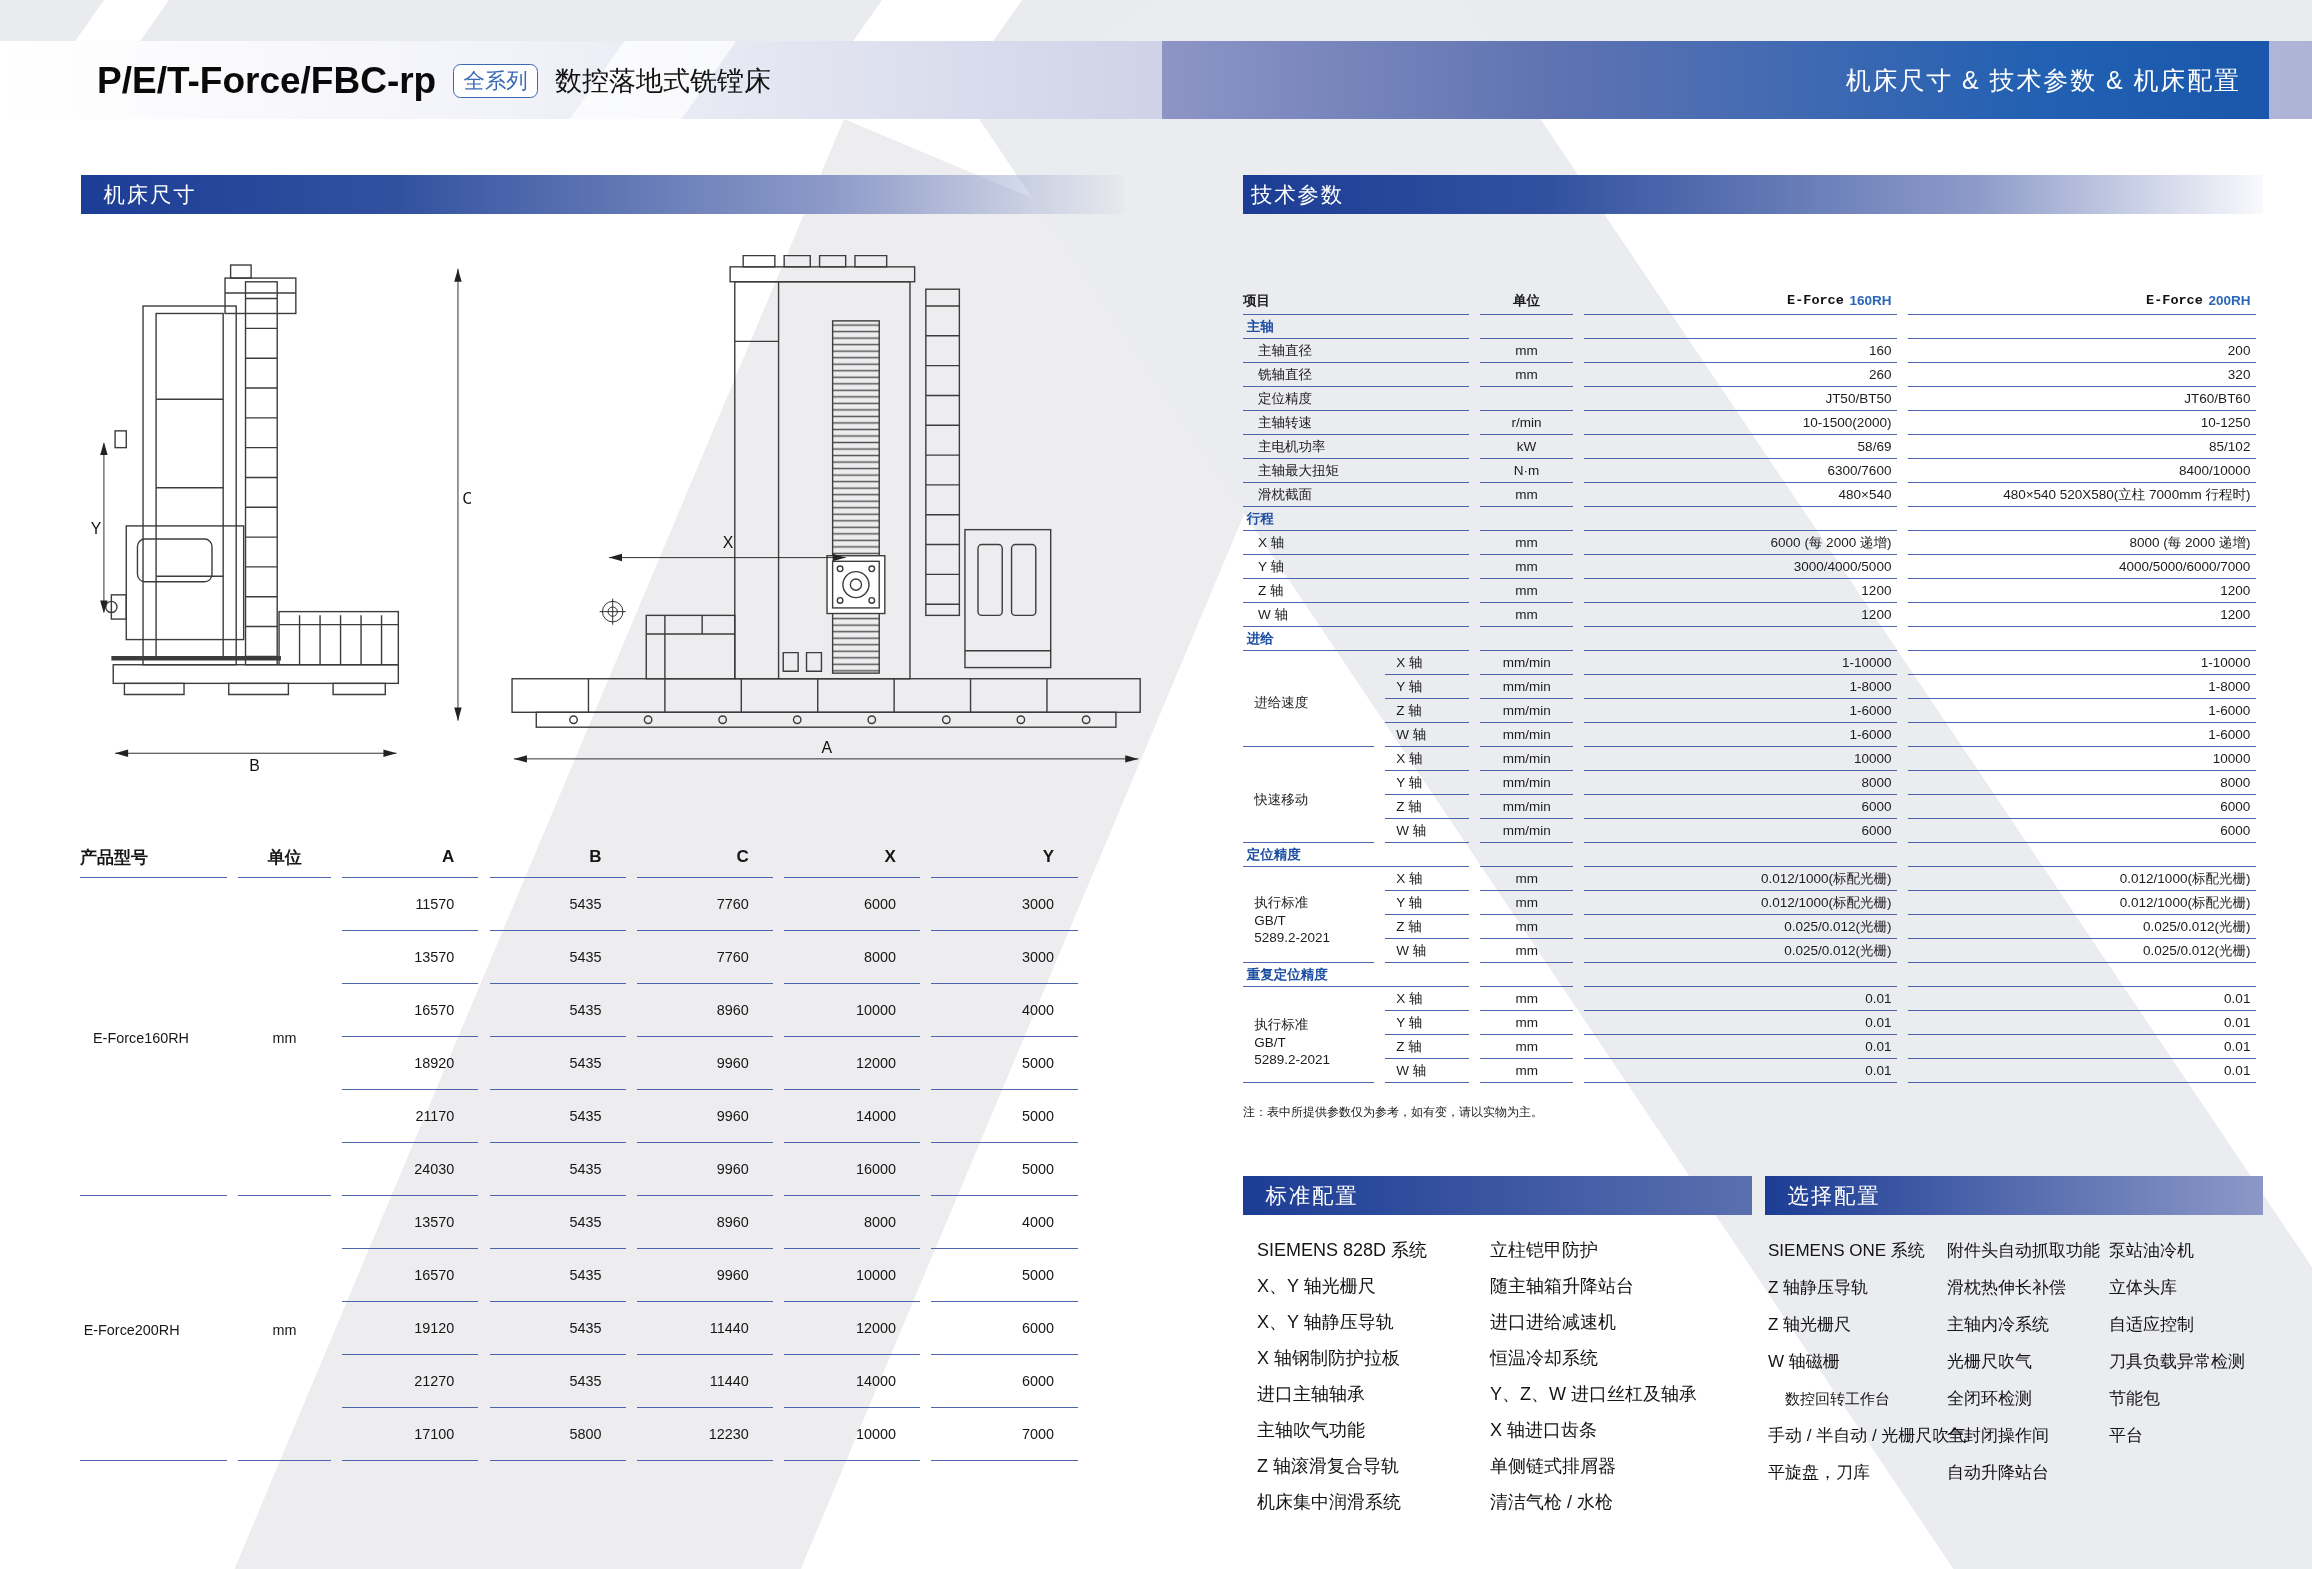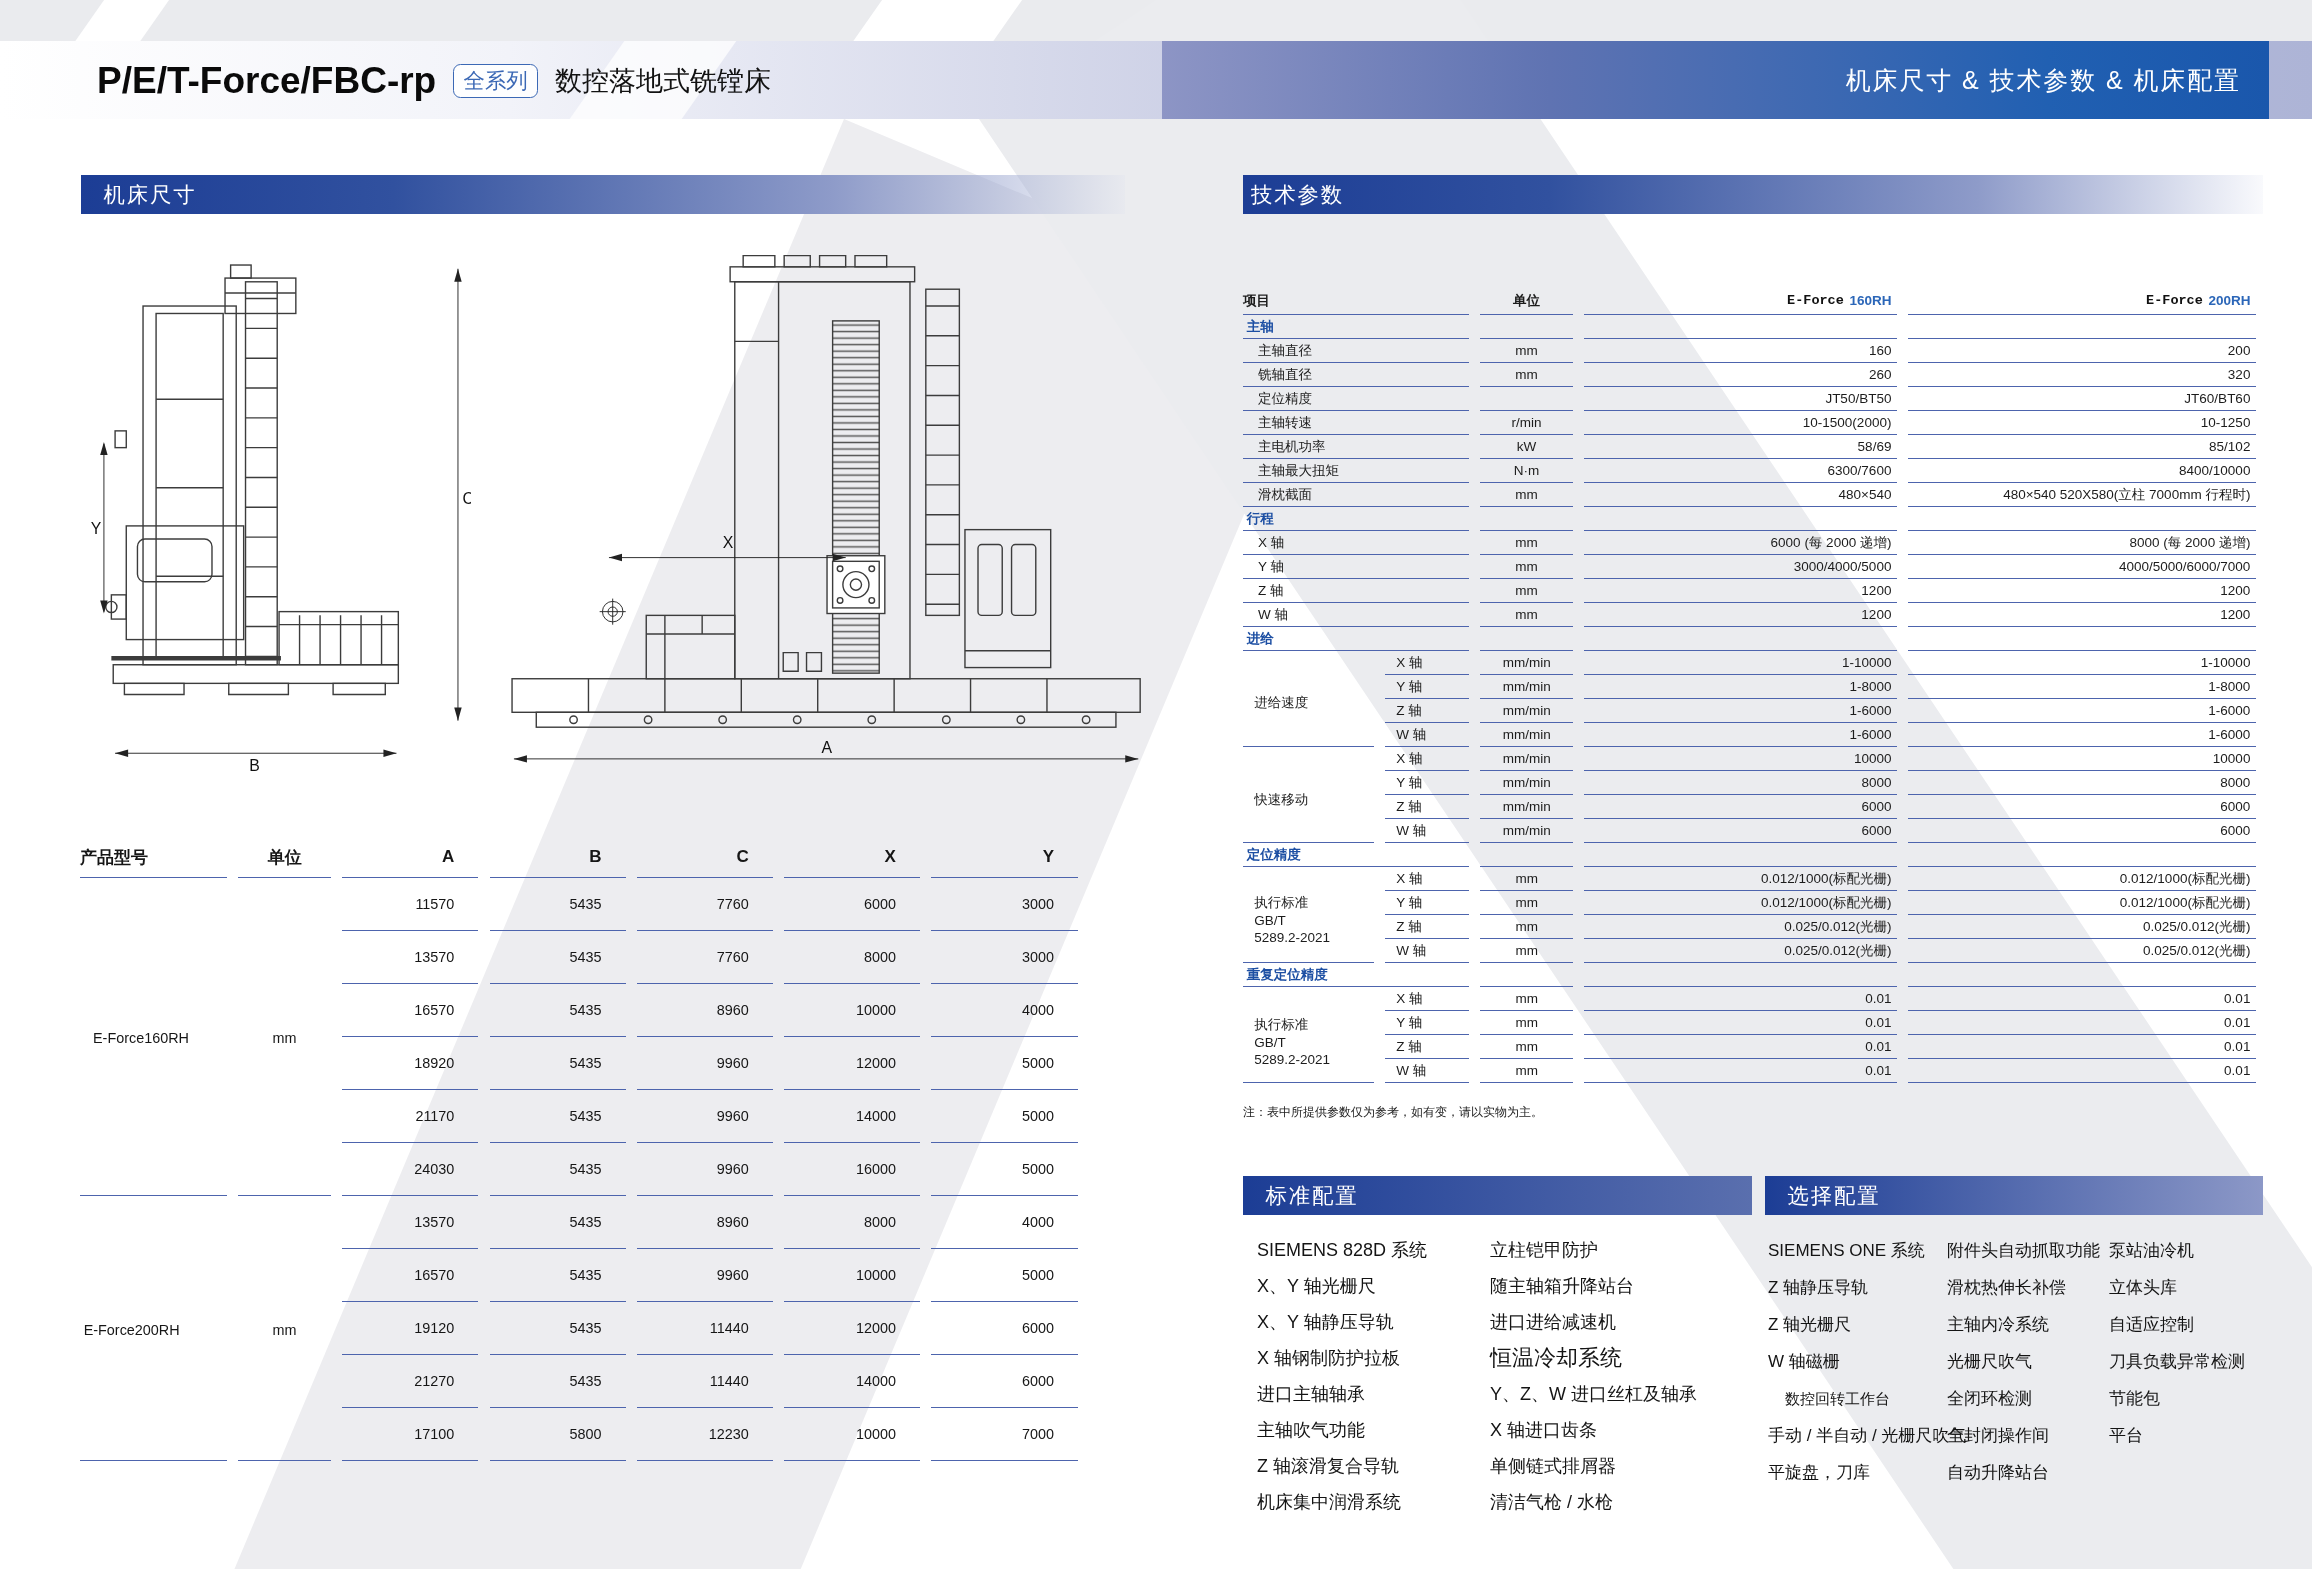--- a/index.html
+++ b/index.html
@@ -567,21 +567,21 @@
       <div class="cfg-item" style="line-height: 36px; font-size: 18px;">X 轴钢制防护拉板</div>
       <div class="cfg-item" style="line-height: 36px; font-size: 18px;">进口主轴轴承</div>
       <div class="cfg-item" style="line-height: 36px; font-size: 18px;">主轴吹气功能</div>
       <div class="cfg-item" style="line-height: 36px; font-size: 18px;">Z 轴滚滑复合导轨</div>
       <div class="cfg-item" style="line-height: 36px; font-size: 18px;">机床集中润滑系统</div>
     </div>
     <div class="cfg-col" style="left: 1490px; top: 1232px;">
       <div class="cfg-item" style="line-height: 36px; font-size: 18px;">立柱铠甲防护</div>
       <div class="cfg-item" style="line-height: 36px; font-size: 18px;">随主轴箱升降站台</div>
       <div class="cfg-item" style="line-height: 36px; font-size: 18px;">进口进给减速机</div>
-      <div class="cfg-item" style="line-height: 36px; font-size: 22px;">恒温冷却系统</div>
+      <div class="cfg-item" style="line-height: 36px; font-size: 18px;">恒温冷却系统</div>
       <div class="cfg-item" style="line-height: 36px; font-size: 18px;">Y、Z、W 进口丝杠及轴承</div>
       <div class="cfg-item" style="line-height: 36px; font-size: 18px;">X 轴进口齿条</div>
       <div class="cfg-item" style="line-height: 36px; font-size: 18px;">单侧链式排屑器</div>
       <div class="cfg-item" style="line-height: 36px; font-size: 18px;">清洁气枪 / 水枪</div>
     </div>
     <div class="cfg-col" style="left: 1768px; top: 1232px;">
       <div class="cfg-item" style="line-height: 37px; font-size: 17px;">SIEMENS ONE 系统</div>
       <div class="cfg-item" style="line-height: 37px; font-size: 17px;">Z 轴静压导轨</div>
       <div class="cfg-item" style="line-height: 37px; font-size: 17px;">Z 轴光栅尺</div>
       <div class="cfg-item" style="line-height: 37px; font-size: 17px;">W 轴磁栅</div>

